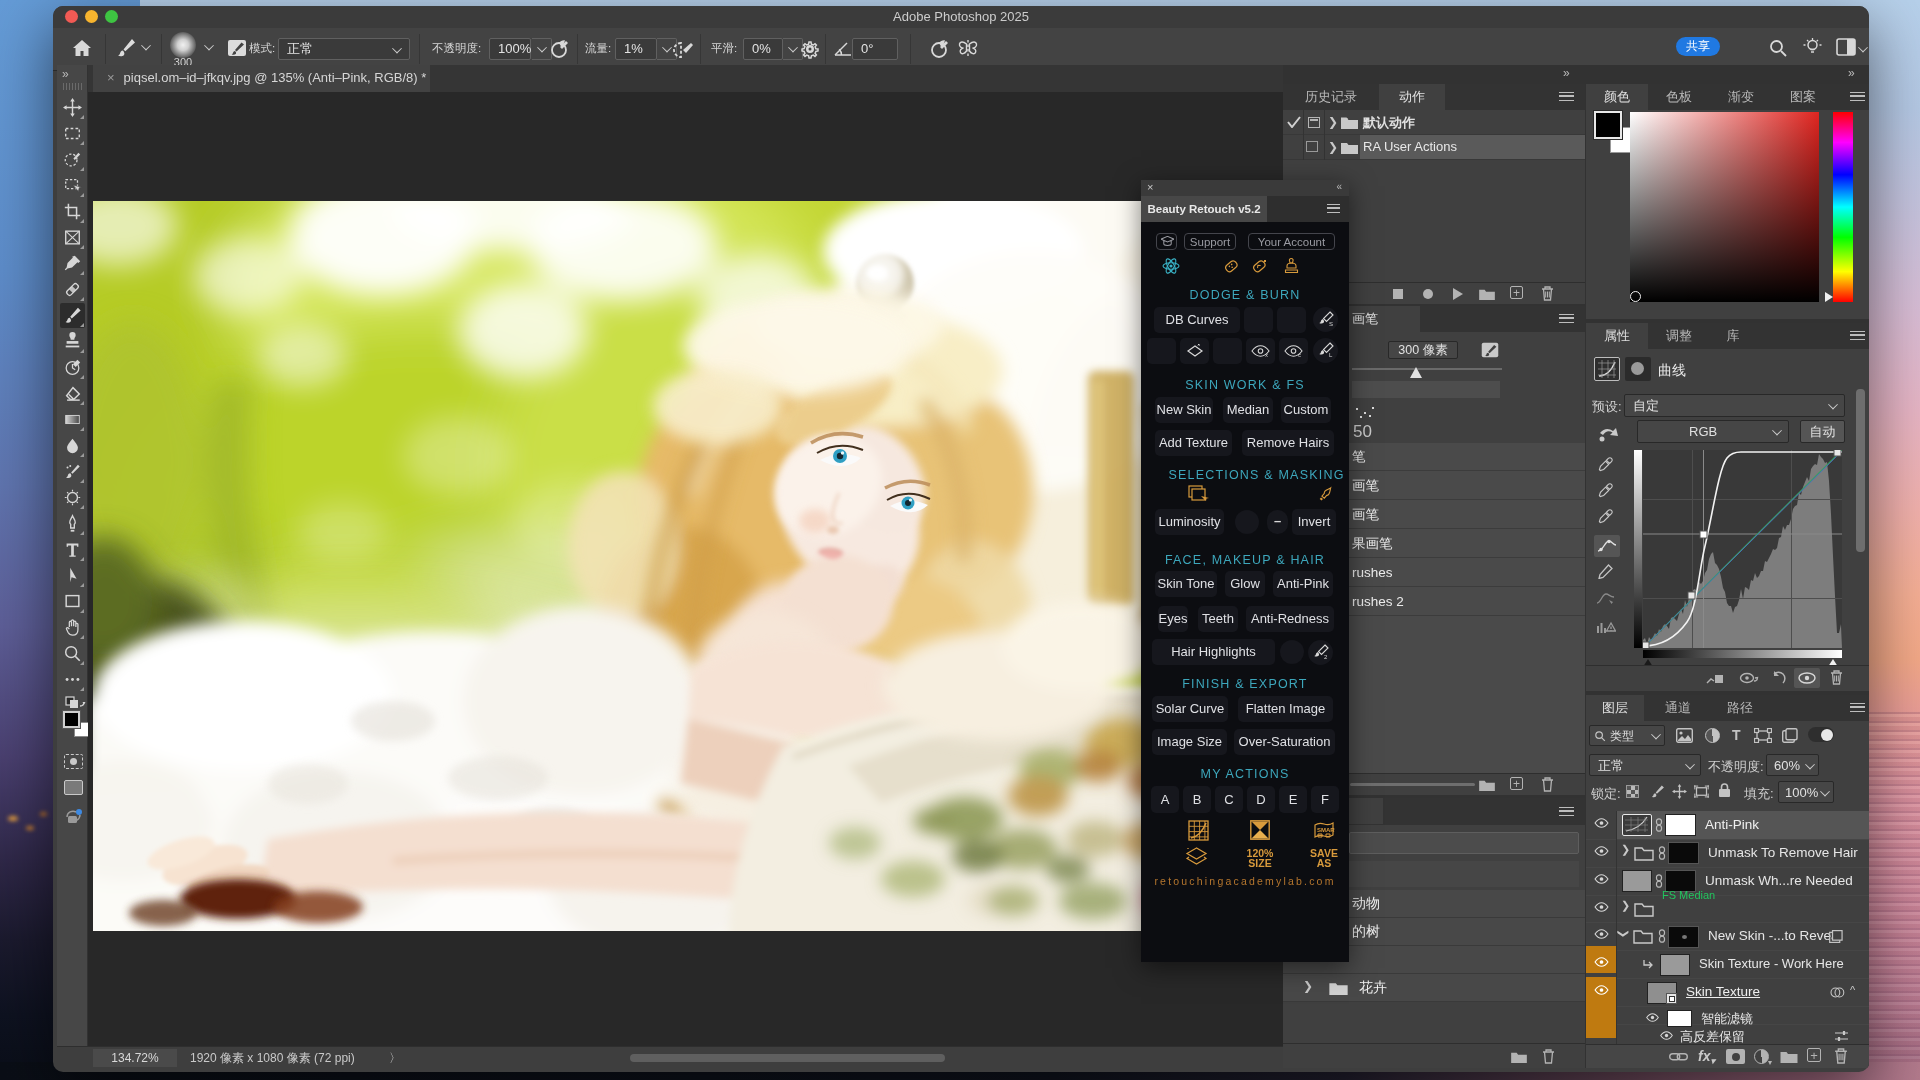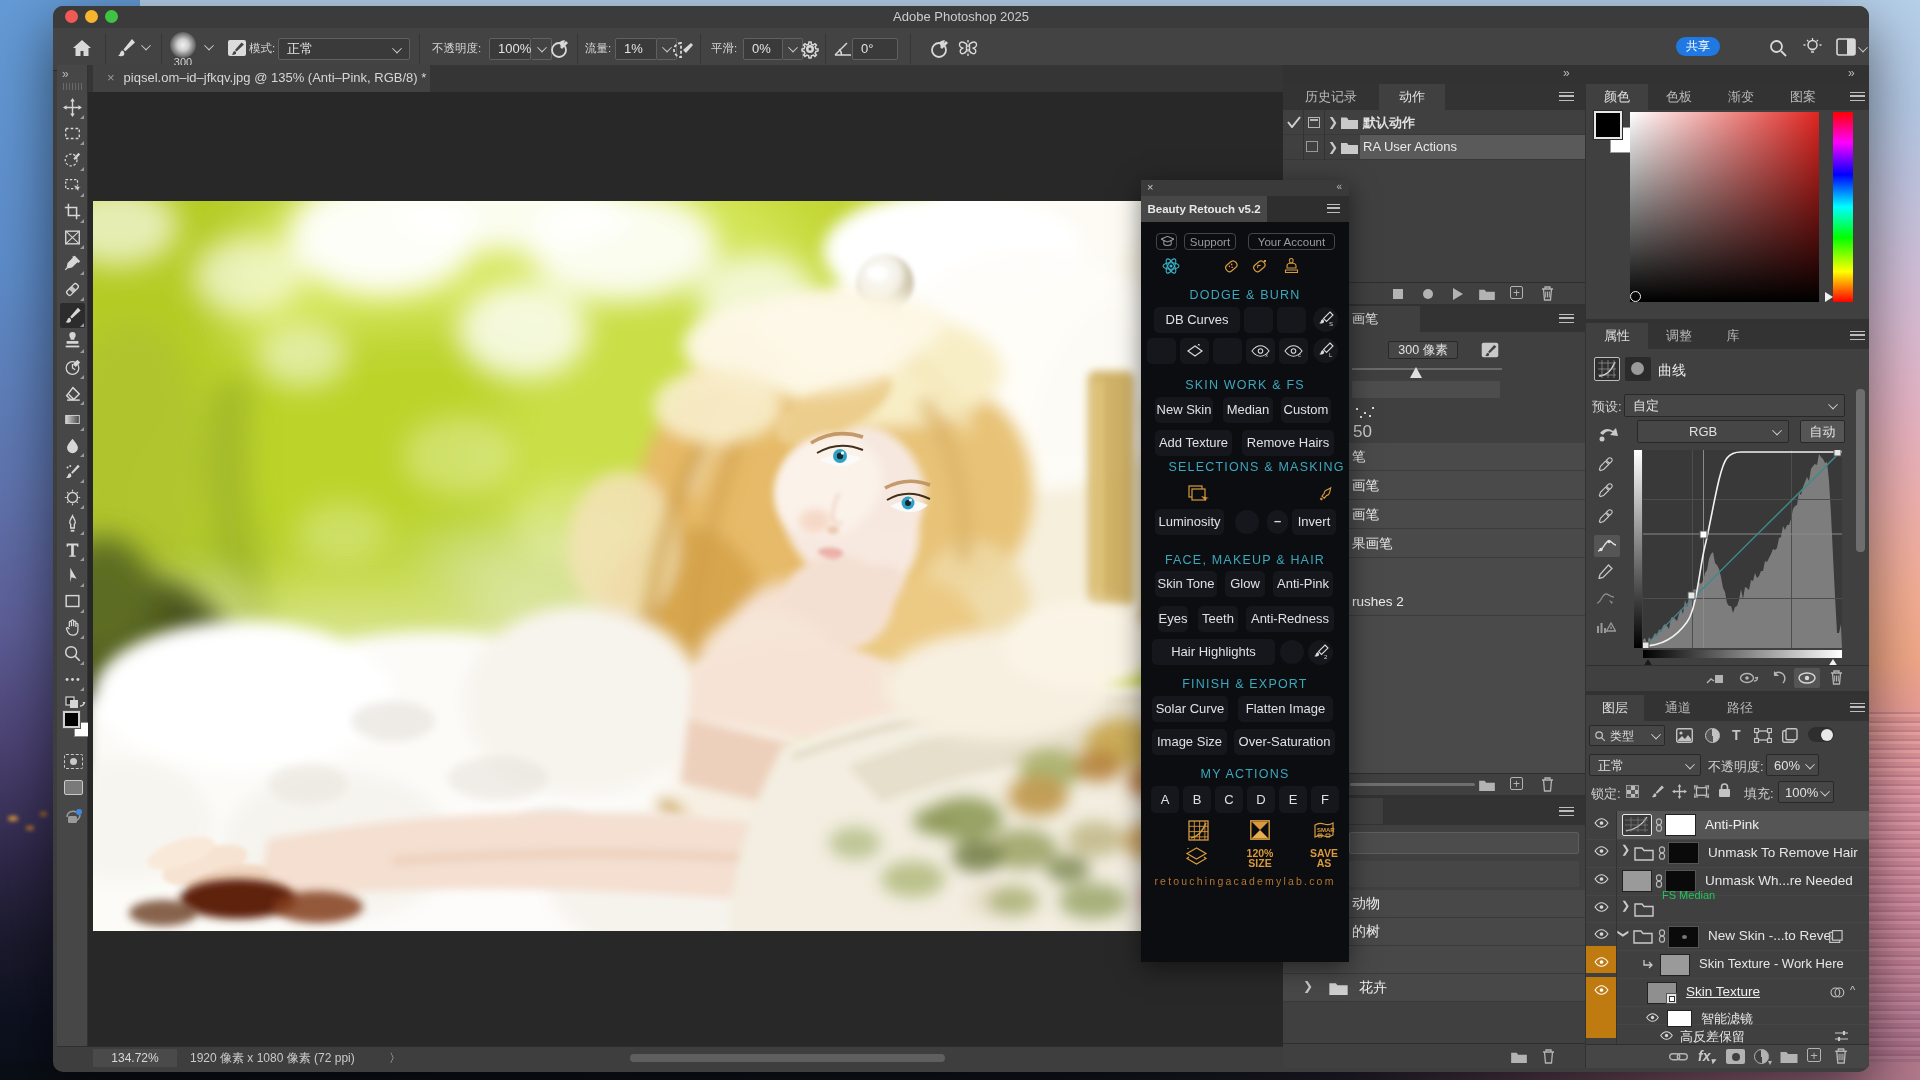--- a/index.html
+++ b/index.html
@@ -641,20 +641,21 @@
   <div class="abs" style="left:69px;top:36px;width:150px;height:2px;background:#6a6a6a;"></div>
   <div class="abs" style="left:127px;top:35px;width:0;height:0;border-left:6px solid transparent;border-right:6px solid transparent;border-bottom:11px solid #e0e0e0;"></div>
   <div class="abs" style="left:69px;top:49px;width:148px;height:17px;background:#4d4d4d;"></div>
   <div class="abs" style="left:70px;top:72px;width:26px;height:16px;background:radial-gradient(circle 1.5px at 4px 5px,#ddd 55%,transparent 60%),radial-gradient(circle 1.5px at 12px 9px,#ddd 55%,transparent 60%),radial-gradient(circle 1.5px at 20px 4px,#ddd 55%,transparent 60%),radial-gradient(circle 1.5px at 8px 13px,#ddd 55%,transparent 60%),radial-gradient(circle 1.5px at 17px 12px,#ddd 55%,transparent 60%);"></div>
   <div class="abs" style="left:70px;top:90px;color:#c9c9c9;font-size:17px;">50</div>
   <div class="abs" style="left:0;top:111px;width:302px;height:330px;background:#4a4a4a;"></div>
           <div class="abs" style="left:0;top:111px;width:302px;height:28px;background:#4a4a4a;border-bottom:1px solid #3c3c3c;color:#ececec;font-size:13.5px;line-height:28px;"><span style="padding-left:69px;">笔</span></div>
   <div class="abs" style="left:0;top:140px;width:302px;height:28px;background:#4a4a4a;border-bottom:1px solid #3c3c3c;color:#ececec;font-size:13.5px;line-height:28px;"><span style="padding-left:69px;">画笔</span></div>
   <div class="abs" style="left:0;top:169px;width:302px;height:28px;background:#4a4a4a;border-bottom:1px solid #3c3c3c;color:#ececec;font-size:13.5px;line-height:28px;"><span style="padding-left:69px;">画笔</span></div>
   <div class="abs" style="left:0;top:198px;width:302px;height:28px;background:#4a4a4a;border-bottom:1px solid #3c3c3c;color:#ececec;font-size:13.5px;line-height:28px;"><span style="padding-left:69px;">果画笔</span></div>
+  <div class="abs" style="left:0;top:227px;width:302px;height:28px;background:#4a4a4a;border-bottom:1px solid #3c3c3c;color:#ececec;font-size:13.5px;line-height:28px;"><span style="padding-left:69px;">rushes</span></div>
   <div class="abs" style="left:0;top:256px;width:302px;height:28px;background:#4a4a4a;border-bottom:1px solid #3c3c3c;color:#ececec;font-size:13.5px;line-height:28px;"><span style="padding-left:69px;">rushes 2</span></div>
   </div>
   <div class="abs" style="left:0;top:467px;width:302px;height:22px;background:#404040;border-top:1px solid #2e2e2e;">
   <div class="abs" style="left:67px;top:9px;width:125px;height:3px;border-radius:2px;background:#6e6e6e;"></div>
   <svg class="abs" style="left:196px;top:5px;" width="16" height="12" viewBox="0 0 17 13">
             <path d="M0 2h6l1.5 2H17v9H0z" fill="#b3b3b3"></path>
           </svg>
   <div class="abs" style="left:227px;top:3px;width:13px;height:13px;border:1.4px solid #b3b3b3;border-radius:2px;color:#b3b3b3;font-size:12px;line-height:12px;text-align:center;">+</div>
   <svg class="abs" style="left:258px;top:3px;" width="13" height="15" viewBox="0 0 13 15">
             <path d="M1 3h11M4 3V1h5v2M2.5 3l1 11h6l1-11" fill="none" stroke="#b3b3b3" stroke-width="1.3"></path>
@@ -1096,21 +1097,21 @@
             <path d="M5 8c-1.5.3-2 1.5-2.2 2.5-.2.8-.7 1.2-1.5 1.5 1 .8 3.2.9 4.3-.2.8-.9.6-2-0.6-3.8z" fill="#d8d8d8"></path>
             <text x="11" y="14.5" fill="#d8d8d8" font-size="6" font-family="Liberation Sans">L</text>
           </svg>
         </div>
     <div class="bhdr" style="top:156px;">SKIN WORK &amp; FS</div>
     <div class="bbtn" style="left:14px;top:175px;width:58px;height:26px;line-height:26px;">New Skin</div>
     <div class="bbtn" style="left:82px;top:175px;width:50px;height:26px;line-height:26px;">Median</div>
     <div class="bbtn" style="left:140px;top:175px;width:50px;height:26px;line-height:26px;">Custom</div>
     <div class="bbtn" style="left:14px;top:208px;width:77px;height:26px;line-height:26px;">Add Texture</div>
     <div class="bbtn" style="left:101px;top:208px;width:92px;height:26px;line-height:26px;">Remove Hairs</div>
-    <div class="bhdr" style="top:238px;padding-left:23px;">SELECTIONS &amp; MASKING</div>
+    <div class="bhdr" style="top:246px;padding-left:23px;">SELECTIONS &amp; MASKING</div>
     <svg class="abs" style="left:47px;top:263px;" width="21" height="18" viewBox="0 0 21 18">
           <rect x="1" y="1" width="13" height="11" fill="none" stroke="#d89a3c" stroke-width="1.2"></rect>
           <rect x="4" y="4" width="13" height="11" fill="#0c0d11" stroke="#d89a3c" stroke-width="1.2"></rect>
           <path d="M13 11l5 5 .5-2.5L21 13z" fill="#d89a3c"></path>
         </svg>
     <svg class="abs" style="left:176px;top:263px;" width="17" height="18" viewBox="0 0 17 18">
           <g transform="rotate(40 8.5 9)">
             <path d="M8.5 1c1 2.2 2.7 4 2.7 6.2 0 .9-.35 1.6-.9 2.1v3.7H7.2v-3.7c-.55-.5-.9-1.2-.9-2.1C6.3 5 8 3.2 8.5 1z" fill="none" stroke="#d89a3c" stroke-width="1.1"></path>
             <path d="M7.2 14.5h2.6v2h-2.6z" fill="#d89a3c"></path>
           </g>

